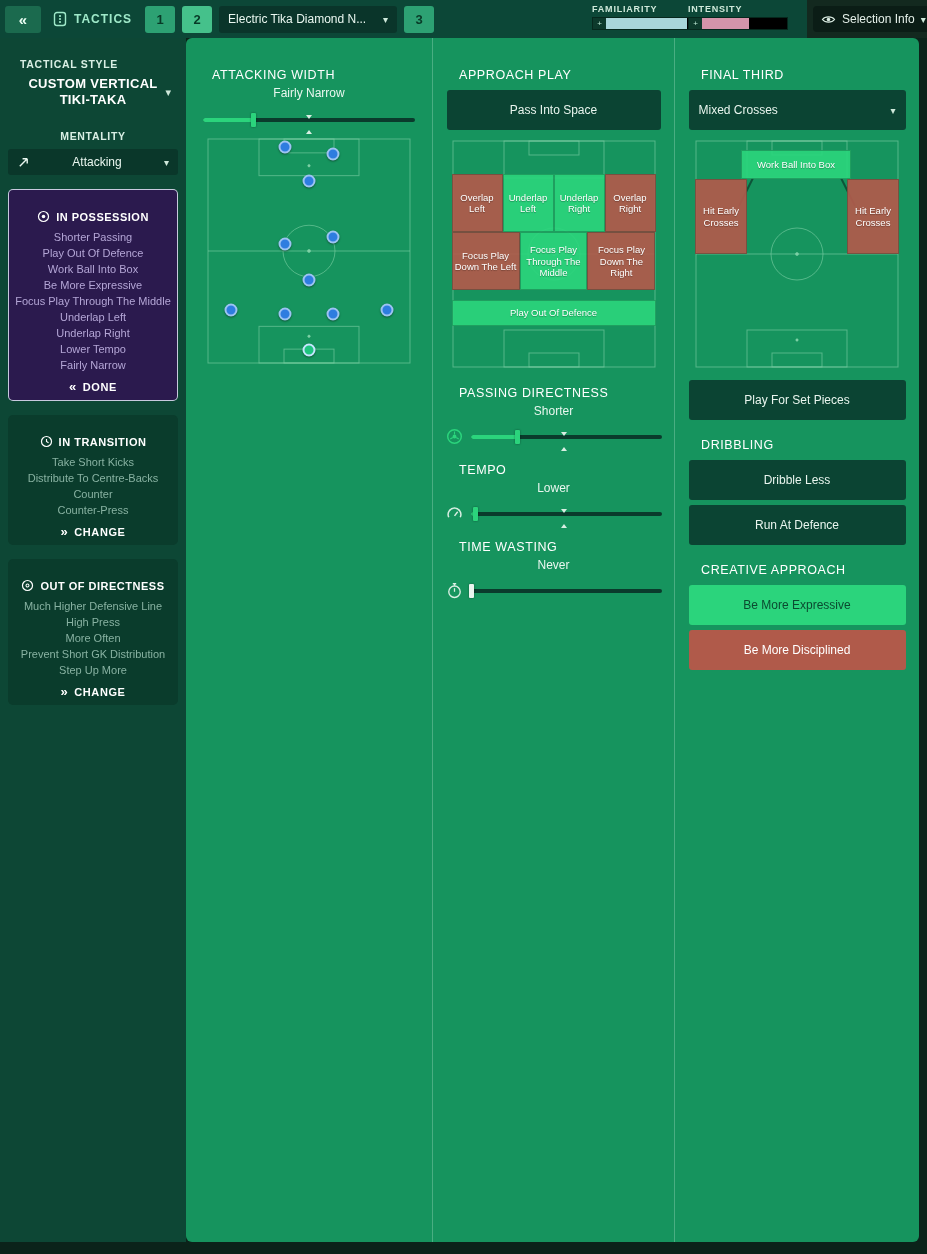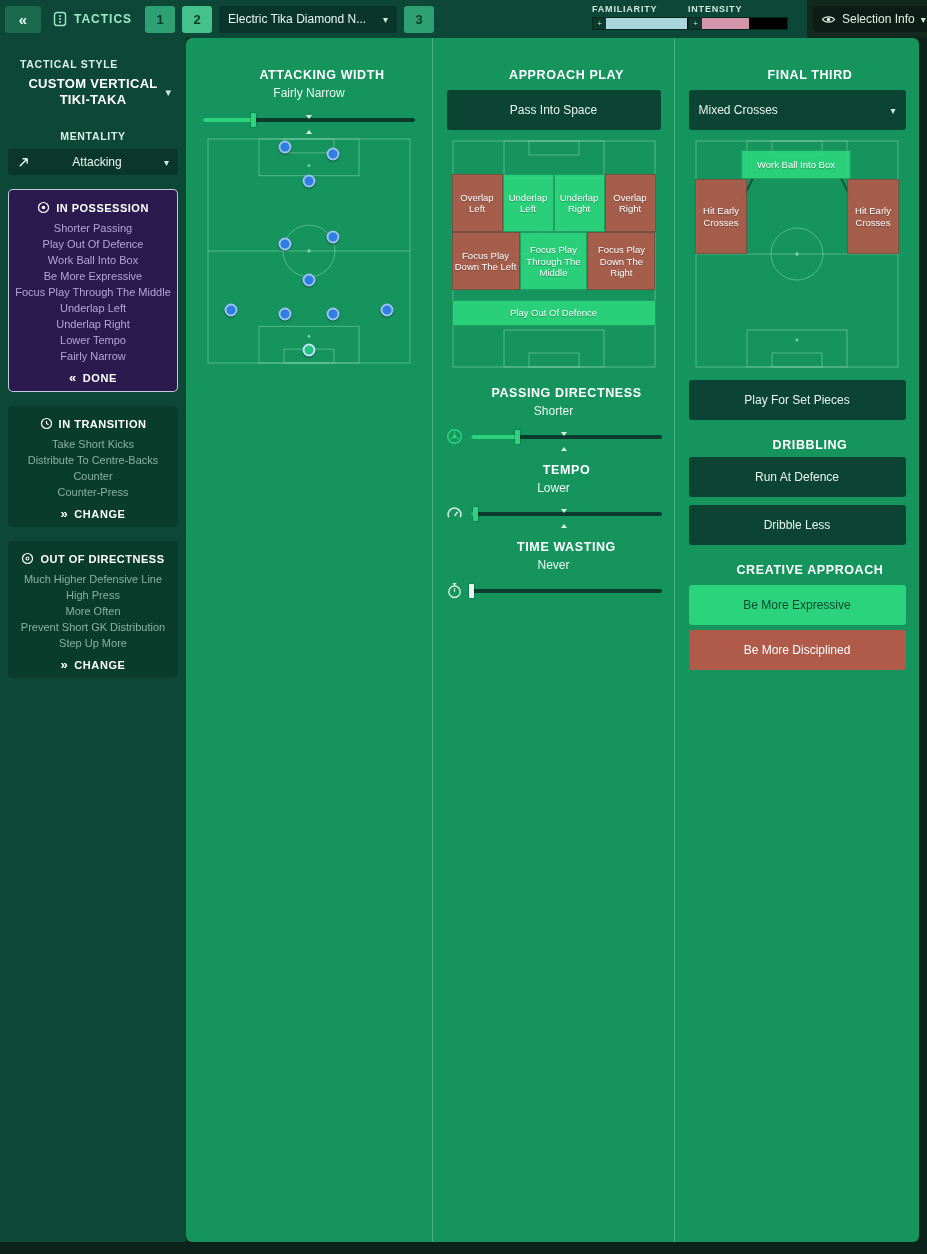--- a/index.html
+++ b/index.html
@@ -48,40 +48,40 @@
   .side-label { font-size:10.5px; font-weight:bold; letter-spacing:.7px; color:#d8efe4; }
   .lbl-style { margin:20px 0 6px 20px; }
   .lbl-mentality { margin:22px 0 7px 0; text-align:center; }
   .style-row { position:relative; text-align:center; padding:0 26px; cursor:pointer; }
   .style-name { font-size:13px; font-weight:bold; line-height:16px; letter-spacing:.3px; }
   .style-row .chev { position:absolute; right:15px; top:50%; transform:translateY(-50%); font-size:11px; }
   .mentality-dd { margin:0 8px; height:26px; background:#0a372a; border-radius:3px; display:flex;
                   align-items:center; padding:0 9px; gap:8px; cursor:pointer; font-size:12px; color:#eaf7f0; }
   .mentality-dd .grow { flex:1; text-align:center; }
 
-  .panel { margin:14px 8px 0; border-radius:5px; padding:11px 5px 7px; }
+  .panel { margin:14px 8px 0; border-radius:5px; padding:20px 5px 7px; }
   .panel.purple { background:#2b1a4e; border:1px solid rgba(228,233,248,.85); }
   .panel.darkgreen { background:#0a3c2c; }
   .panel-head { display:flex; align-items:center; justify-content:center; gap:6px;
                 font-size:11px; font-weight:bold; letter-spacing:.5px; margin-bottom:6px; }
   .p-item { text-align:center; font-size:11px; line-height:16px; }
   .purple .p-item { color:#b4a6d6; }
   .darkgreen .p-item { color:#88b2a2; }
   .panel-action { margin-top:8px; display:flex; align-items:center; justify-content:center; gap:6px;
                   font-size:11px; font-weight:bold; letter-spacing:.6px; color:#fff; cursor:pointer; }
   .gch { font-weight:bold; font-size:13px; line-height:10px; }
 
   
   .main { position:absolute; top:38px; left:186px; right:8px; bottom:12px; background:#16945e;
           border-radius:6px; display:flex; overflow:hidden; }
   .col { position:relative; padding-top:30px; }
   .col1 { width:246px; }
   .col2 { width:242px; border-left:1px solid rgba(210,245,228,.28); }
   .col3 { flex:1; border-left:1px solid rgba(210,245,228,.28); }
-  .sec-title { text-align:center; color:#fff; font-size:12.5px; font-weight:bold; letter-spacing:.6px;margin-left:26px; }
+  .sec-title { text-align:left; color:#fff; font-size:12.5px; font-weight:normal; letter-spacing:.6px;margin-left:26px; }
   .sec-value { text-align:center; color:#e9f7ef; font-size:12px; margin-top:4px; }
   .mt { margin-top:18px; }
 
   
   .pitch { position:relative; width:204px; height:228px; margin:10px auto 0; }
   .pitch-svg { position:absolute; inset:0; width:100%; height:100%; }
   .players { position:absolute; inset:0; }
   .player { position:absolute; width:13px; height:13px; border-radius:50%; background:#2e7de0;
             border:2px solid #9cc4f2; transform:translate(-50%,-50%); box-shadow:0 1px 2px rgba(0,0,0,.4);
             cursor:pointer; }
@@ -406,20 +406,20 @@
         <path d="M160 66 L146 38" stroke="#0d5438" stroke-width="2" fill="none"></path>
       </svg>
       <div class="zone green" style="left:22.5%;top:4.4%;width:54%;height:12.8%">Work Ball Into Box</div>
       <div class="zone red" style="left:0;top:17.2%;width:25.5%;height:33%">Hit Early Crosses</div>
       <div class="zone red" style="left:74.5%;top:17.2%;width:25.5%;height:33%">Hit Early Crosses</div>
     </div>
 
     <button class="btn dark w3" style="margin-top:12px">Play For Set Pieces</button>
 
     <div class="sec-title mt">DRIBBLING</div>
+    <button class="btn dark w3">Dribble Less</button>
     <button class="btn dark w3 stack5">Run At Defence</button>
-    <button class="btn dark w3">Dribble Less</button>
 
     <div class="sec-title mt">CREATIVE APPROACH</div>
     <button class="btn green w3">Be More Expressive</button>
     <button class="btn red w3 stack5">Be More Disciplined</button>
   </section>
 </main>
 
 </body></html>

